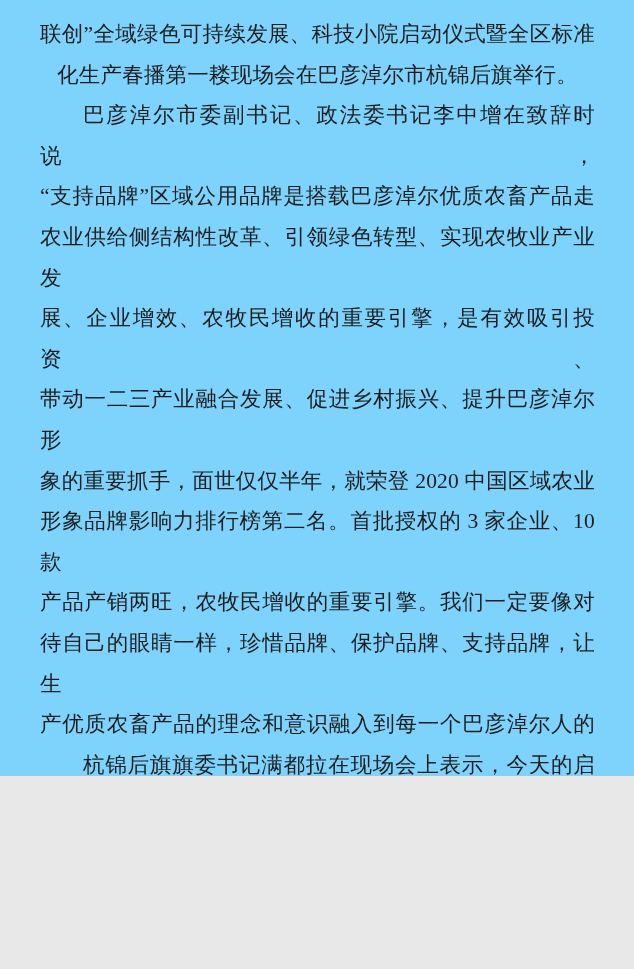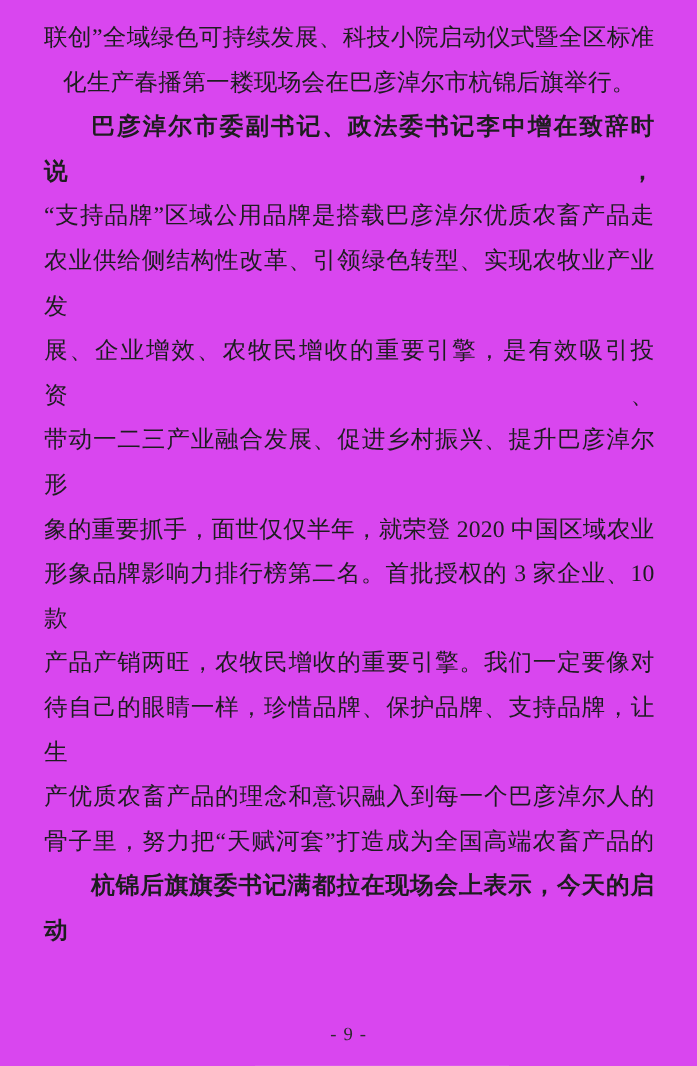--- a/index.html
+++ b/index.html
@@ -3,22 +3,22 @@
 <meta charset="utf-8">
 <style>
   html, body {
     margin: 0;
     padding: 0;
     background: #e8e8e8;
   }
   .page {
     position: relative;
     width: 634px;
-    height: 969px;
-    background: #d946ef;
+    height: 776px;
+    background: #7dd3fc;
     overflow: hidden;
     font-family: "Liberation Serif", "DejaVu Serif", serif;
     color: #1d1d1f;
   }
   .text-block {
     position: absolute;
     top: 14px;
     left: 40px;
     right: 39px;
   }
@@ -37,21 +37,20 @@
     text-align-last: justify;
     text-justify: inter-character;
   }
   
   .line.end {
     text-align: center;
   }
   
   .line.indent {
     text-indent: 2em;
-    font-weight: bold;
   }
   .page-number {
     position: absolute;
     top: 928px;
     left: 0;
     width: 100%;
     text-align: center;
     font-size: 17px;
     line-height: 24px;
     color: #2a2a2a;
@@ -68,18 +67,17 @@
     <p class="line jl indent">巴彦淖尔市委副书记、政法委书记李中增在致辞时说，</p>
     <p class="line jl">“支持品牌”区域公用品牌是搭载巴彦淖尔优质农畜产品走</p>
     <p class="line jl">农业供给侧结构性改革、引领绿色转型、实现农牧业产业发</p>
     <p class="line jl">展、企业增效、农牧民增收的重要引擎，是有效吸引投资、</p>
     <p class="line jl">带动一二三产业融合发展、促进乡村振兴、提升巴彦淖尔形</p>
     <p class="line jl">象的重要抓手，面世仅仅半年，就荣登 2020 中国区域农业</p>
     <p class="line jl">形象品牌影响力排行榜第二名。首批授权的 3 家企业、10 款</p>
     <p class="line jl">产品产销两旺，农牧民增收的重要引擎。我们一定要像对</p>
     <p class="line jl">待自己的眼睛一样，珍惜品牌、保护品牌、支持品牌，让生</p>
     <p class="line jl">产优质农畜产品的理念和意识融入到每一个巴彦淖尔人的</p>
-    <p class="line jl">骨子里，努力把“天赋河套”打造成为全国高端农畜产品的</p>
     <p class="line jl indent">杭锦后旗旗委书记满都拉在现场会上表示，今天的启动</p>
 
   </div>
   <div class="page-number">- 9 -</div>
 </div>
 
 </body></html>

